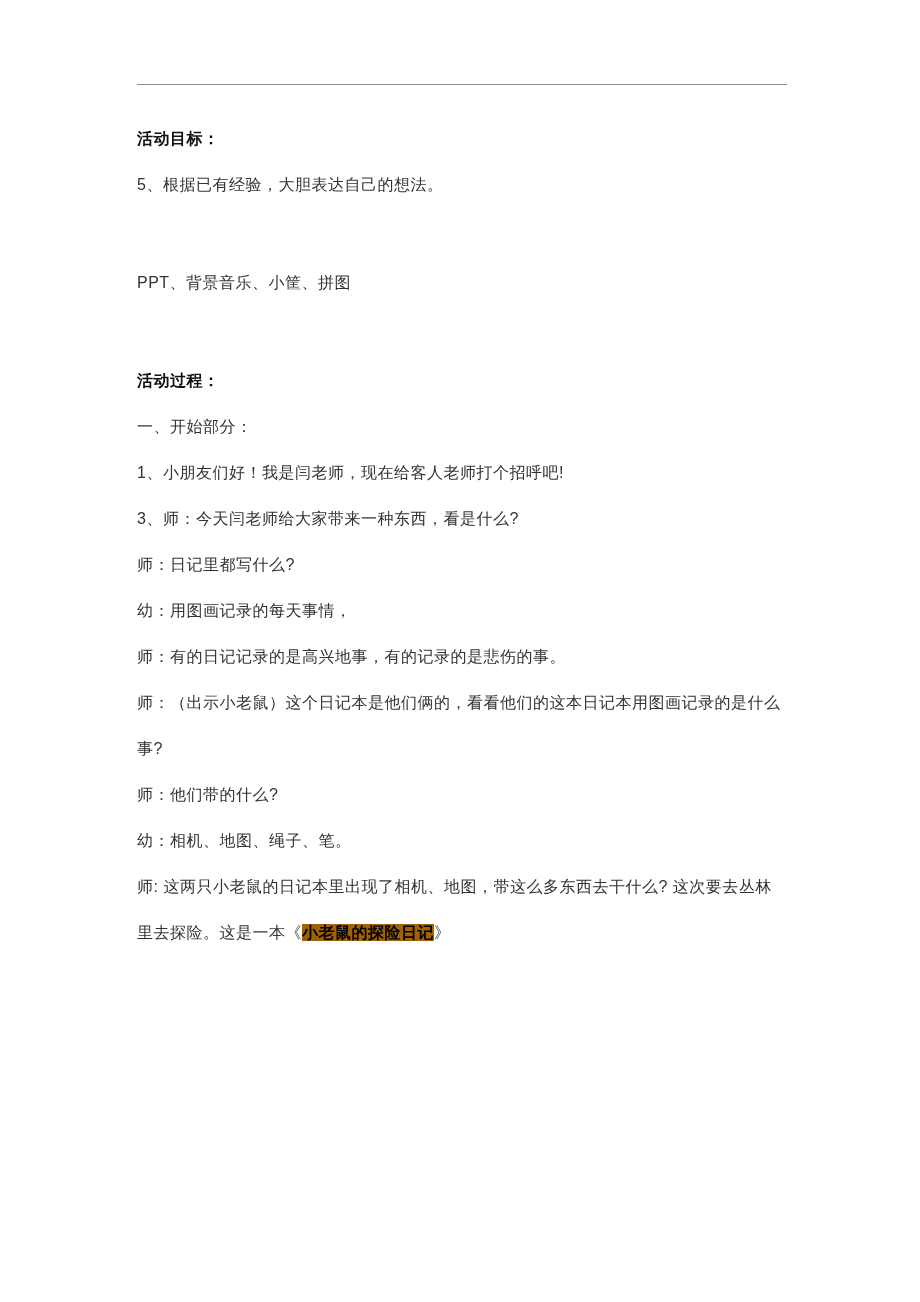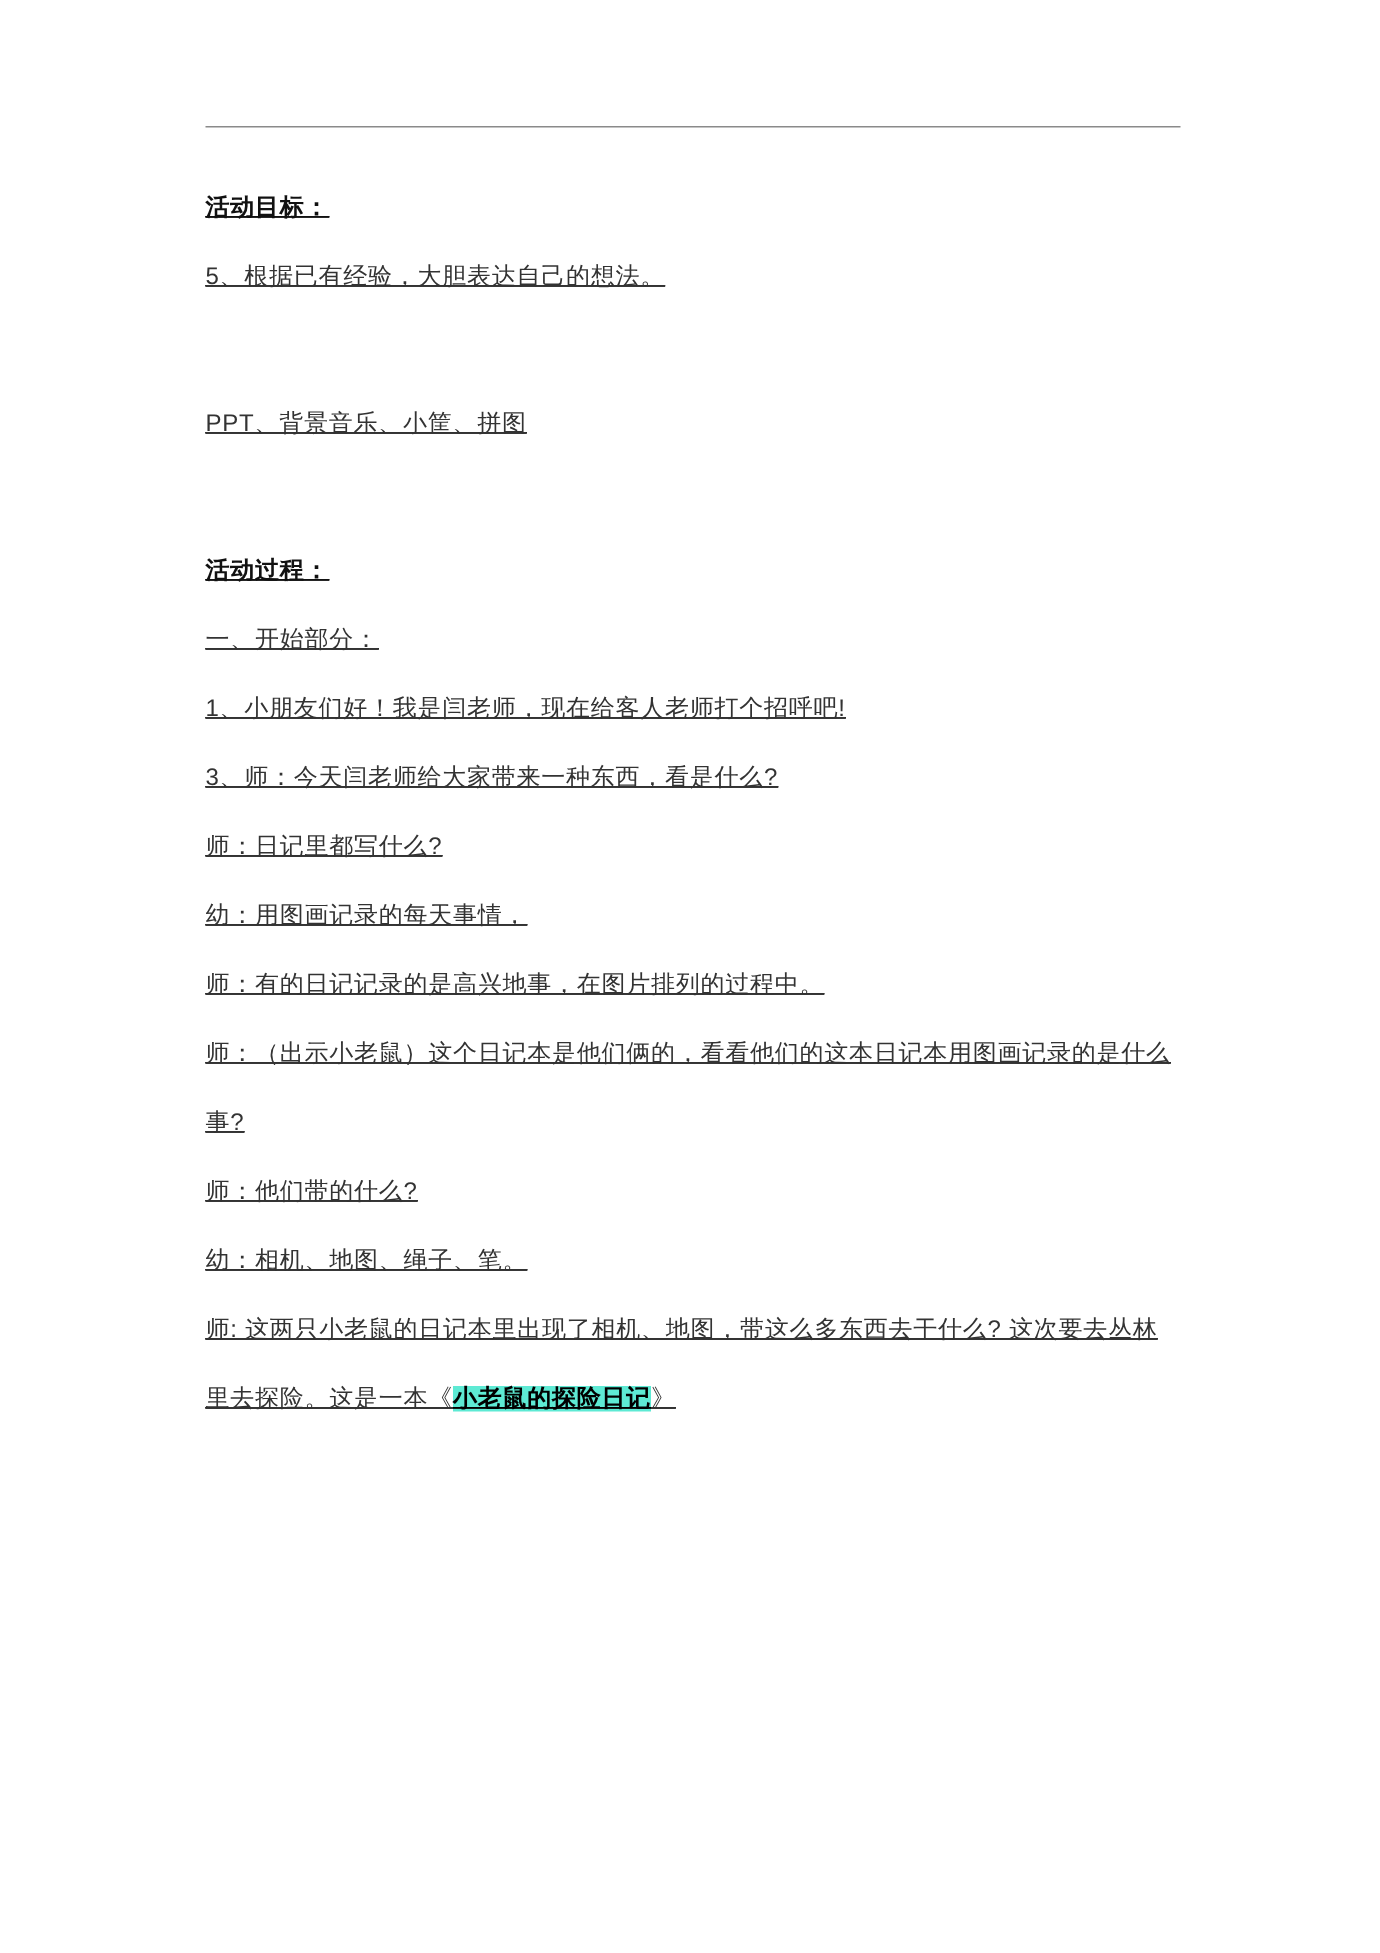--- a/index.html
+++ b/index.html
@@ -1,15 +1,15 @@
 <!DOCTYPE html>
 <html><head>
 <meta charset="utf-8">
 <style>
-  * { margin: 0; padding: 0; box-sizing: border-box; text-decoration: underline; }
+  * { margin: 0; padding: 0; box-sizing: border-box; }
   html, body { background: #ffffff; }
   body {
     width: 920px;
     height: 1302px;
     font-family: "Liberation Sans", "DejaVu Sans", sans-serif;
     overflow: hidden;
   }
   .page {
     position: relative;
     width: 920px;
@@ -56,20 +56,20 @@
         <p class="block">5、根据已有经验，大胆表达自己的想法。</p>
         <div class="spacer"></div>
         <p class="block">PPT、背景音乐、小筐、拼图</p>
         <div class="spacer"></div>
         <p class="block heading">活动过程：</p>
         <p class="block">一、开始部分：</p>
         <p class="block">1、小朋友们好！我是闫老师，现在给客人老师打个招呼吧!</p>
         <p class="block">3、师：今天闫老师给大家带来一种东西，看是什么?</p>
         <p class="block">师：日记里都写什么?</p>
         <p class="block">幼：用图画记录的每天事情，</p>
-        <p class="block">师：有的日记记录的是高兴地事，在图片排列的过程中。</p>
+        <p class="block">师：有的日记记录的是高兴地事，有的记录的是悲伤的事。</p>
         <p class="block">师：（出示小老鼠）这个日记本是他们俩的，看看他们的这本日记本用图画记录的是什么事?</p>
         <p class="block">师：他们带的什么?</p>
         <p class="block">幼：相机、地图、绳子、笔。</p>
-        <p class="block"><span>师: 这两只小老鼠的日记本里出现了相机、地图，带这么多东西去干什么? 这次要去丛林里去探险。这是一本《</span><span class="hl" style="background: #5eead4;">小老鼠的探险日记</span><span>》</span></p>
+        <p class="block"><span>师: 这两只小老鼠的日记本里出现了相机、地图，带这么多东西去干什么? 这次要去丛林里去探险。这是一本《</span><span class="hl" style="background: #a16207;">小老鼠的探险日记</span><span>》</span></p>
       </div>
   </div>
 </div>
 
 </body></html>

